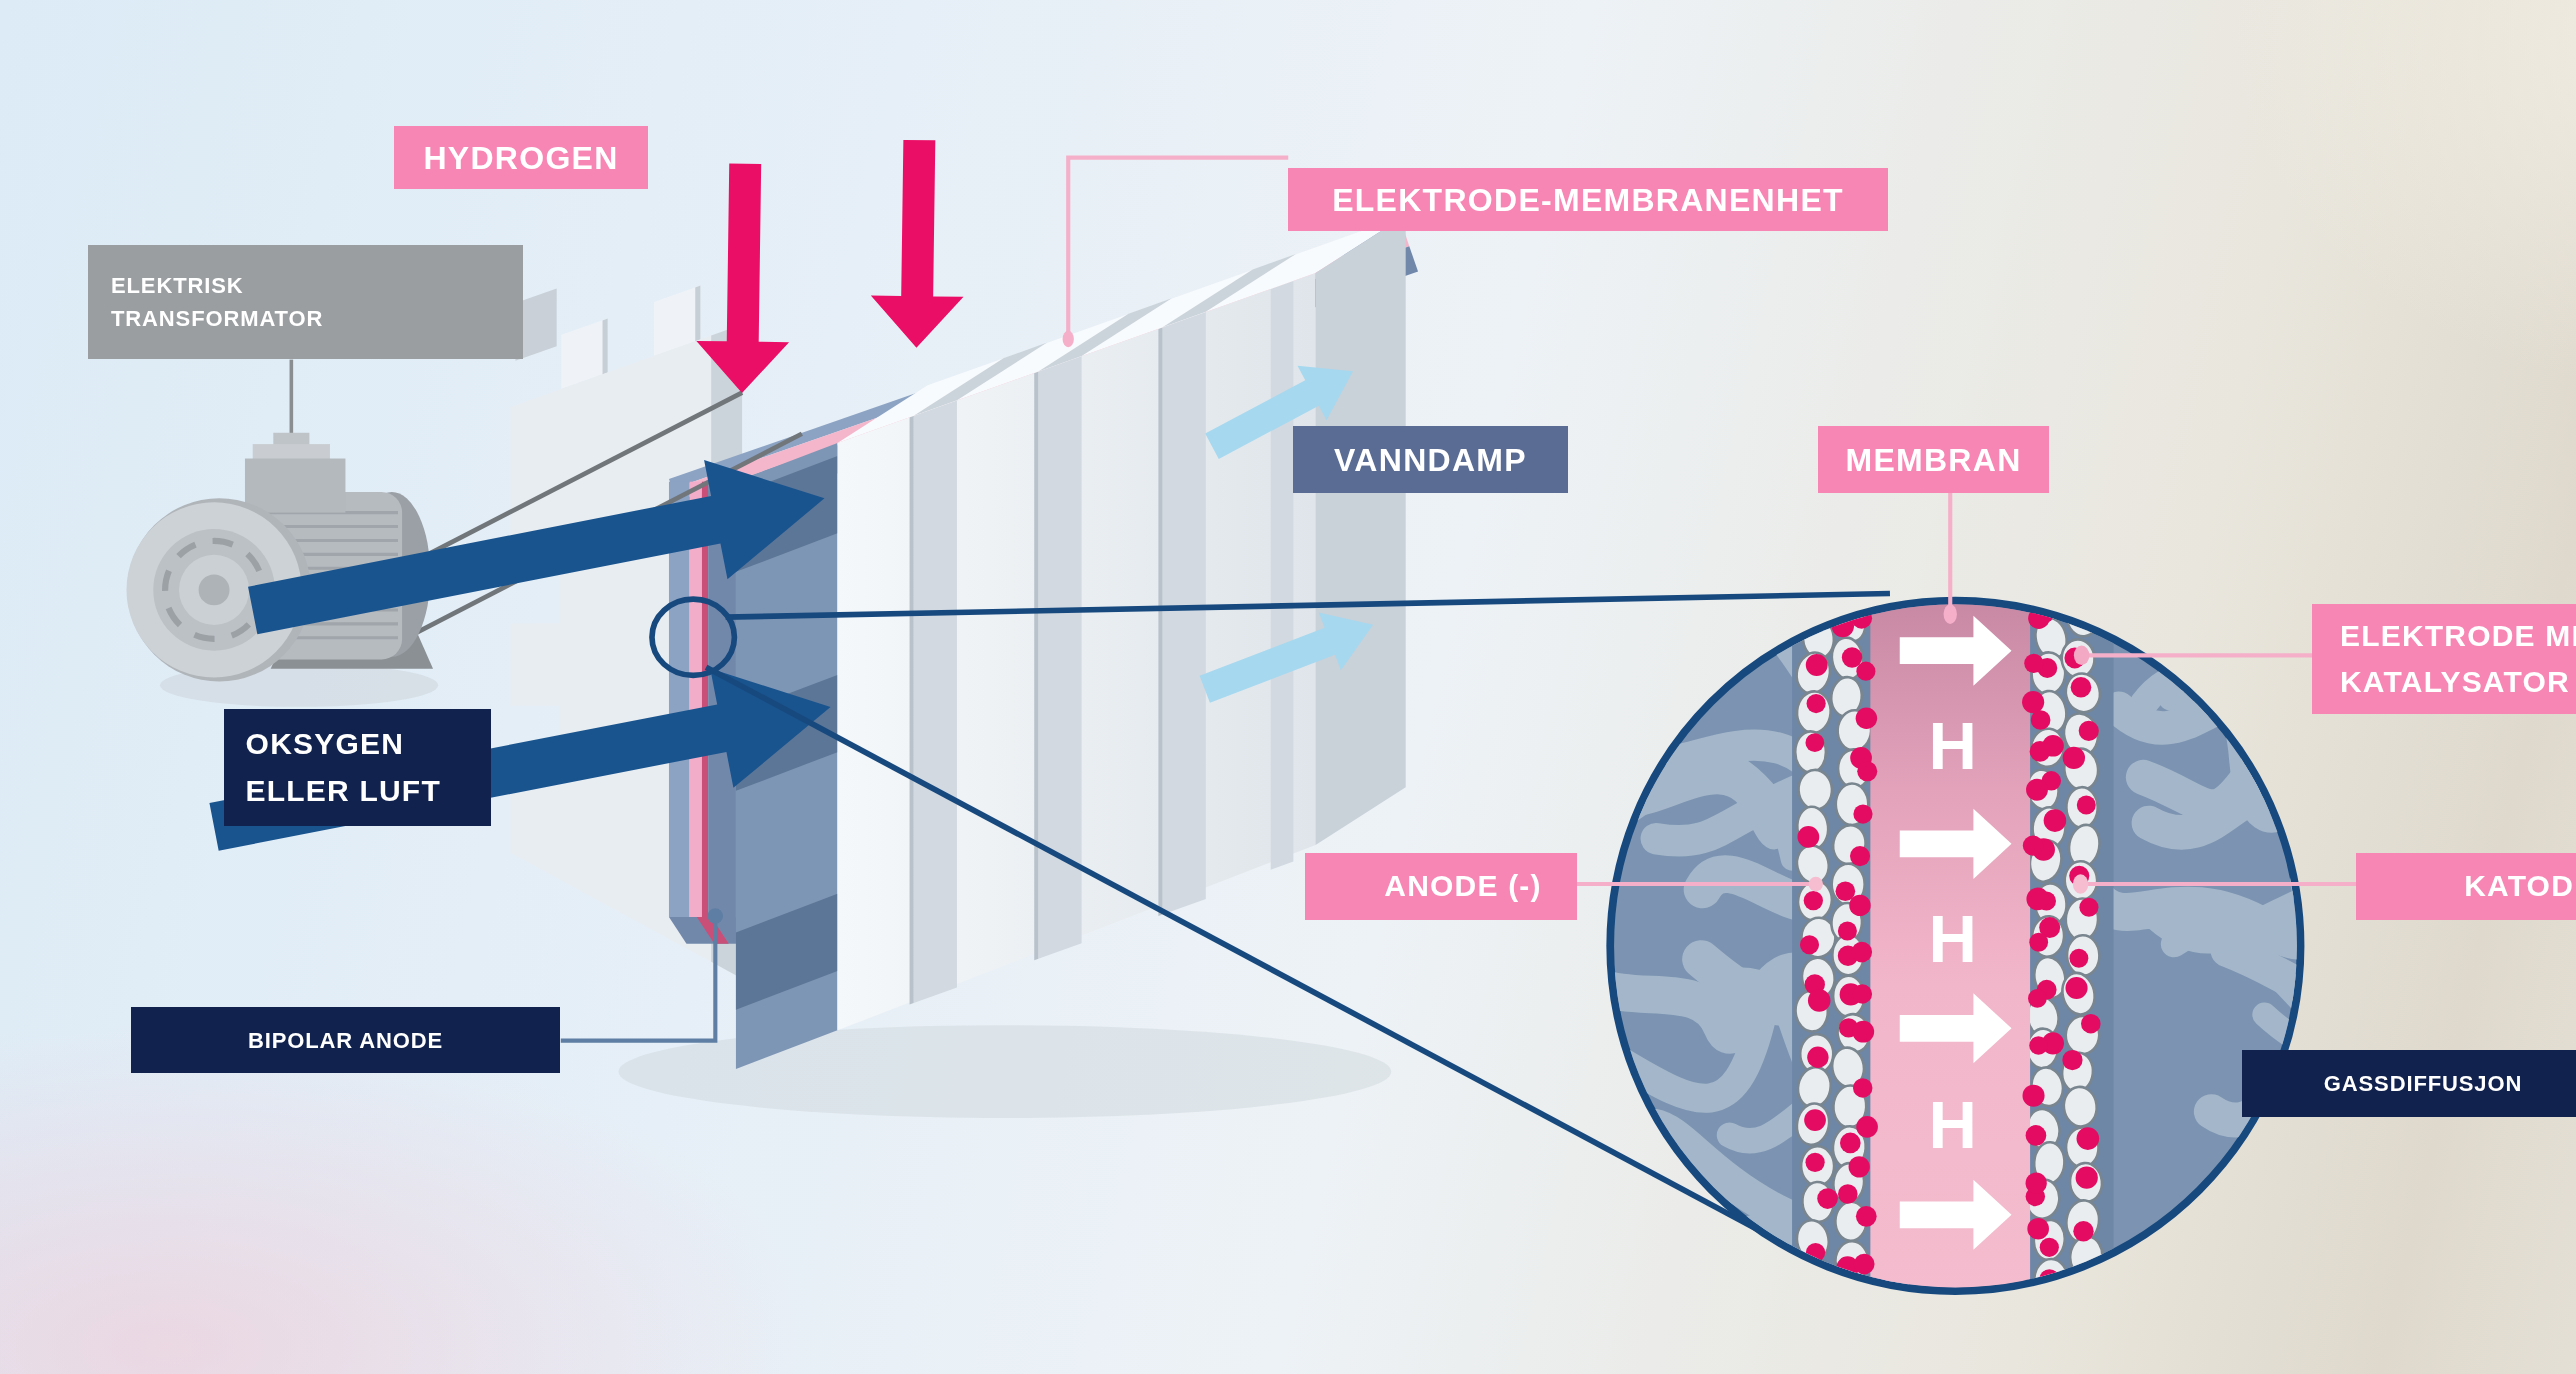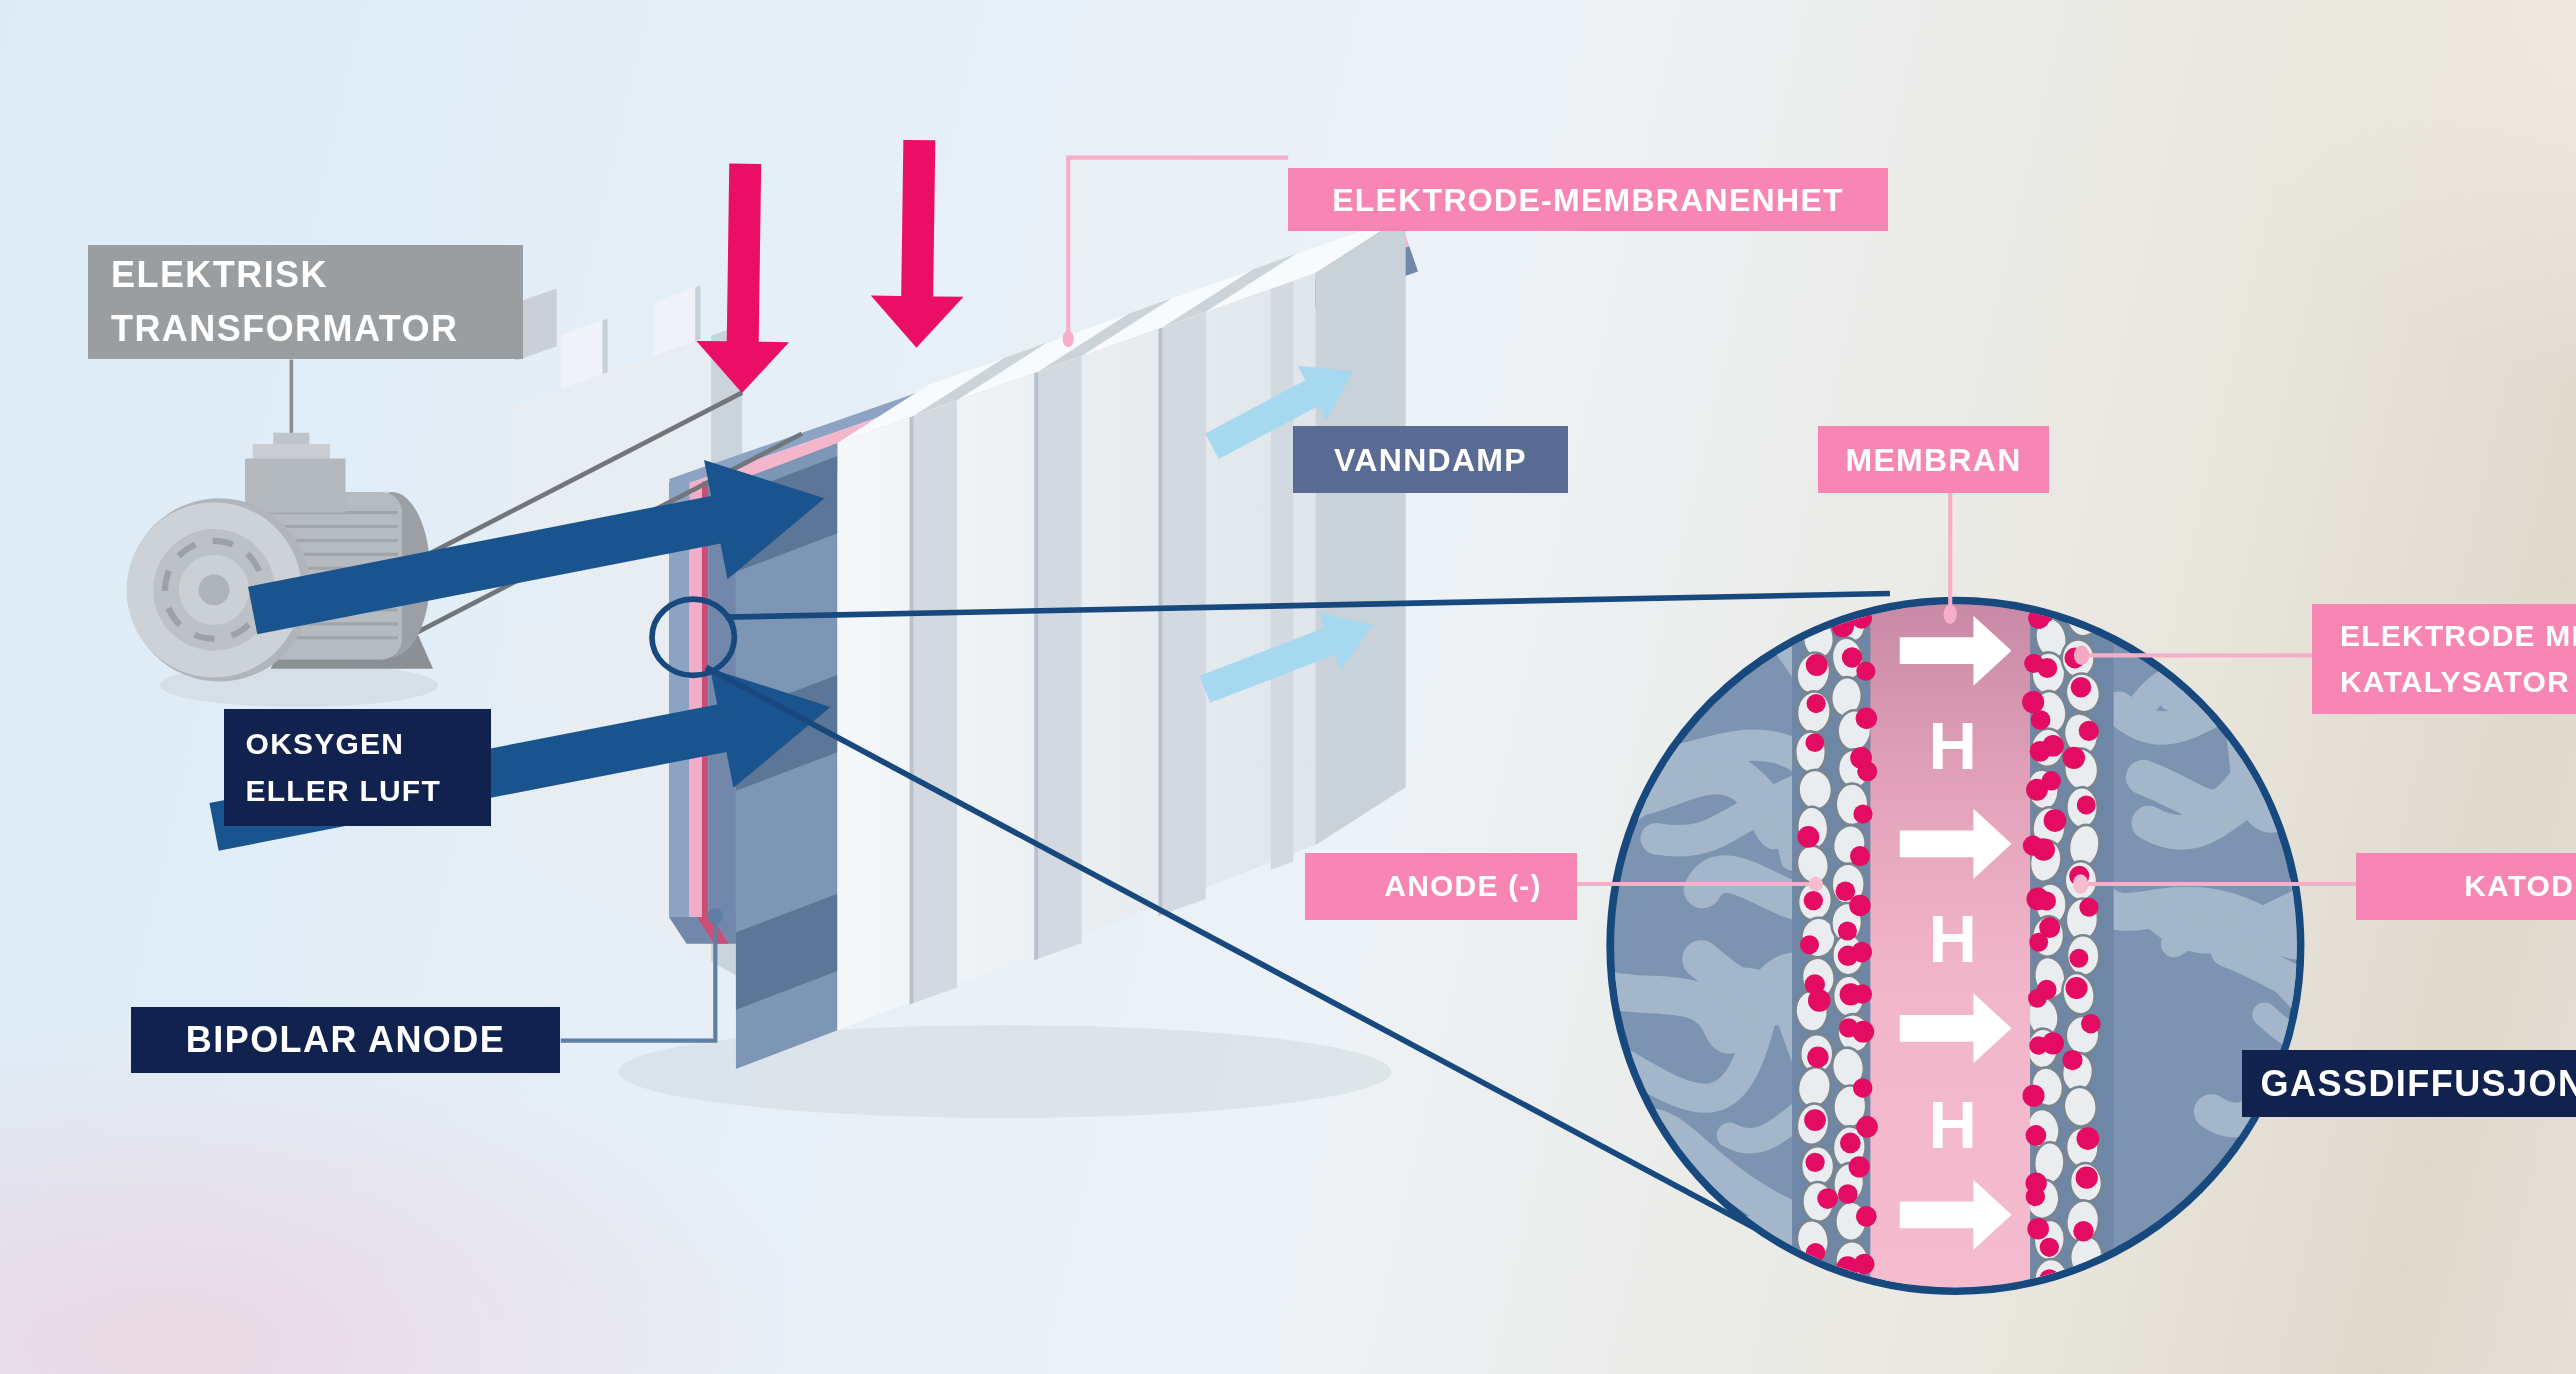--- a/index.html
+++ b/index.html
@@ -14,21 +14,21 @@
   .label{position:absolute;display:flex;flex-direction:column;justify-content:center;
     color:#fff;font-weight:bold;letter-spacing:.04em;white-space:nowrap;z-index:5;}
   .label.center{align-items:center;text-align:center;}
   .label.left{align-items:flex-start;text-align:left;}
   .pink{background:#f786b4;}
   .gray{background:#9a9ea1;}
   .navy{background:#12224e;}
   .slate{background:#5a6b94;}
   .fs62{font-size:32px;line-height:1.5;}
   .fs58{font-size:30px;line-height:1.55;padding-left:44px;}
-  .fs60{font-size:36px;line-height:1.5;}
+  .fs60{font-size:22px;line-height:1.5;}
 </style>
 </head>
 <body>
 
 <div id="canvas">
 
 <svg id="art" viewBox="0 0 5333 2667">
   <defs>
     <linearGradient id="memgrad" x1="0" y1="0" x2="0" y2="1">
       <stop offset="0" stop-color="#c687a3"></stop>
@@ -451,20 +451,23 @@
     <ellipse cx="4040" cy="1272" rx="15" ry="19" fill="#f3a8c4"></ellipse>
     <line x1="2975" y1="1716" x2="3520" y2="1716" stroke="#f5afc8" stroke-width="8"></line>
     <circle cx="3524" cy="1716" r="14" fill="#f6bdd0"></circle>
     <line x1="4040" y1="1716" x2="4573" y2="1716" stroke="#f5afc8" stroke-width="8"></line>
     <ellipse cx="4038" cy="1716" rx="15" ry="19" fill="#f6bdd0"></ellipse>
     <polyline points="1088,2020 1388,2020 1388,1785" fill="none" stroke="#5e7fa3" stroke-width="8"></polyline>
     <circle cx="1388" cy="1778" r="15" fill="#5e7fa3"></circle>
   </g>
 </svg>
 
+<div class="label pink center fs62" style="left:394px;top:126px;width:254px;height:63px;">
+  <span>HYDROGEN</span>
+</div>
 <div class="label gray left fs60" style="left:88px;top:245px;width:412px;height:114px;padding-left:23px;">
   <span>ELEKTRISK</span>
   <span>TRANSFORMATOR</span>
 </div>
 <div class="label pink center fs62" style="left:1288px;top:126px;width:600px;height:63px;margin-top:42px;">
   <span>ELEKTRODE-MEMBRANENHET</span>
 </div>
 <div class="label slate center fs62" style="left:1293px;top:426px;width:275px;height:67px;">
   <span>VANNDAMP</span>
 </div>

